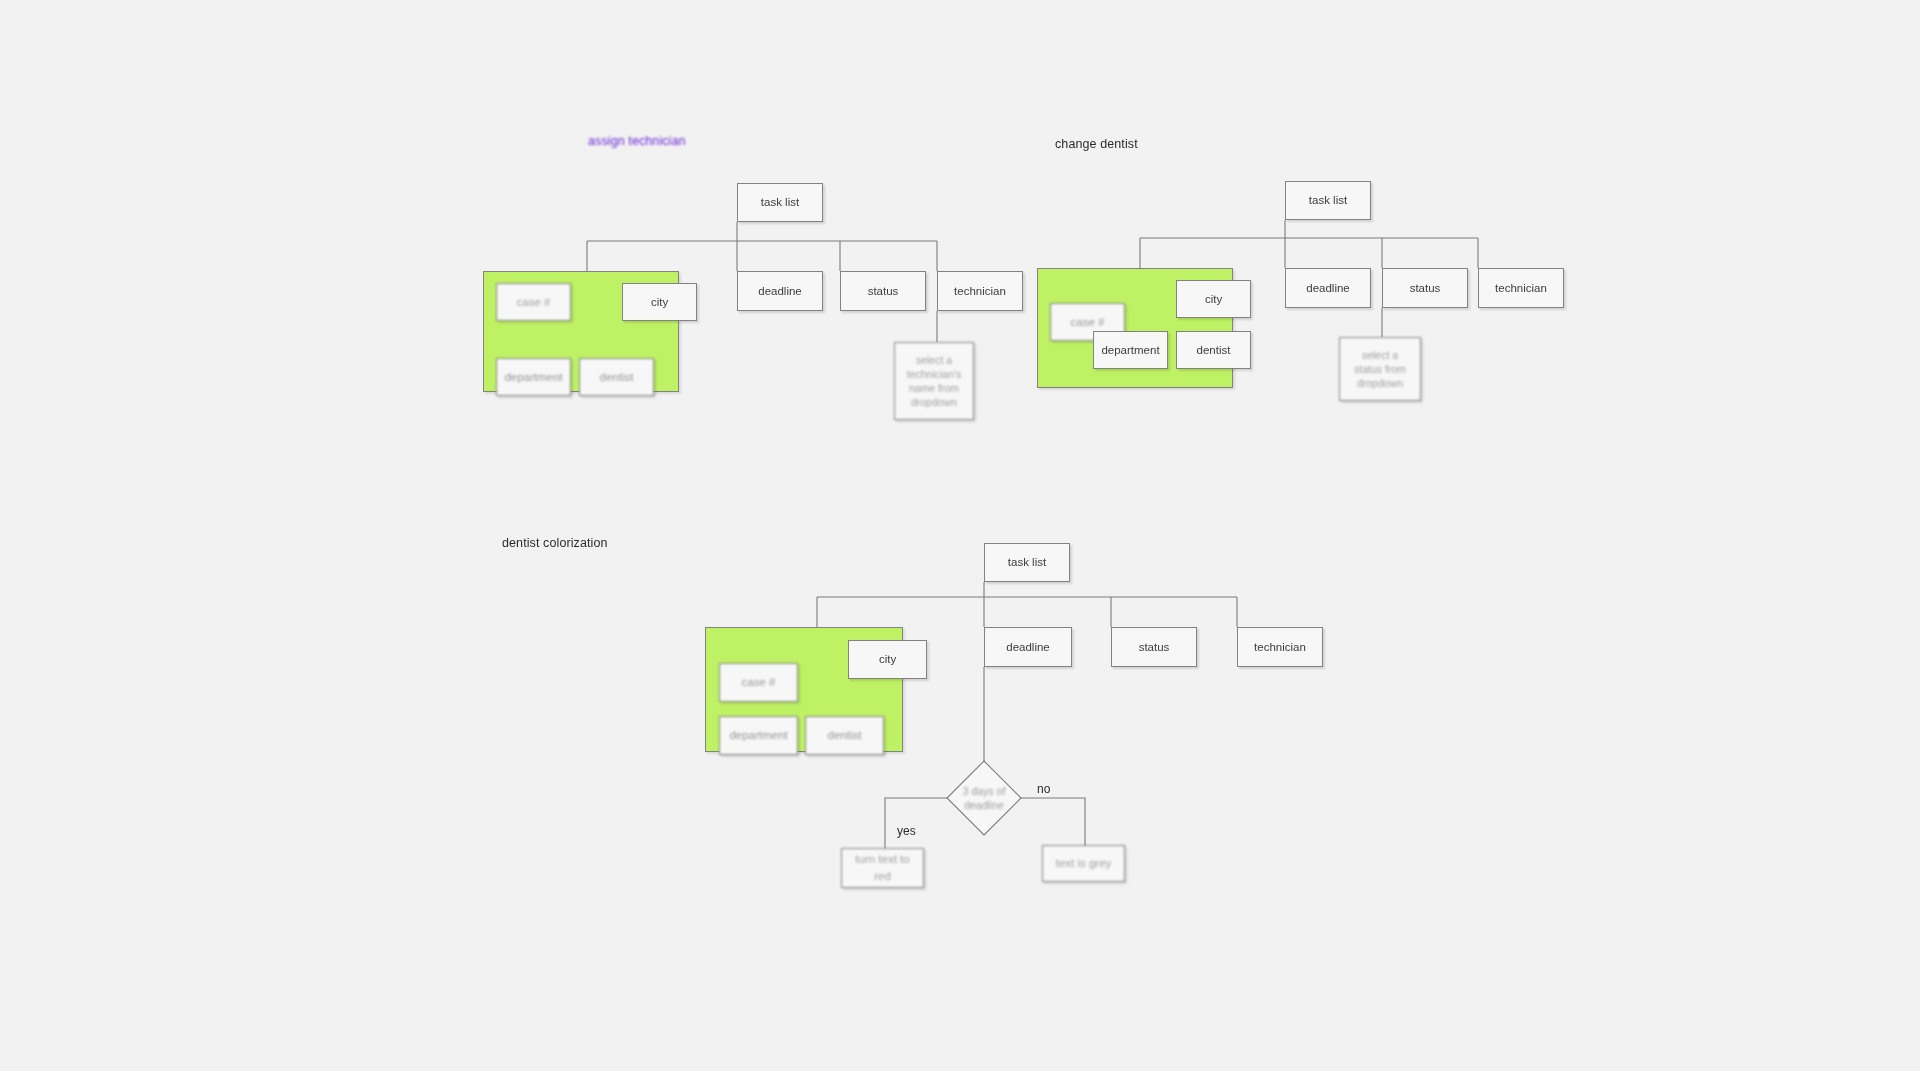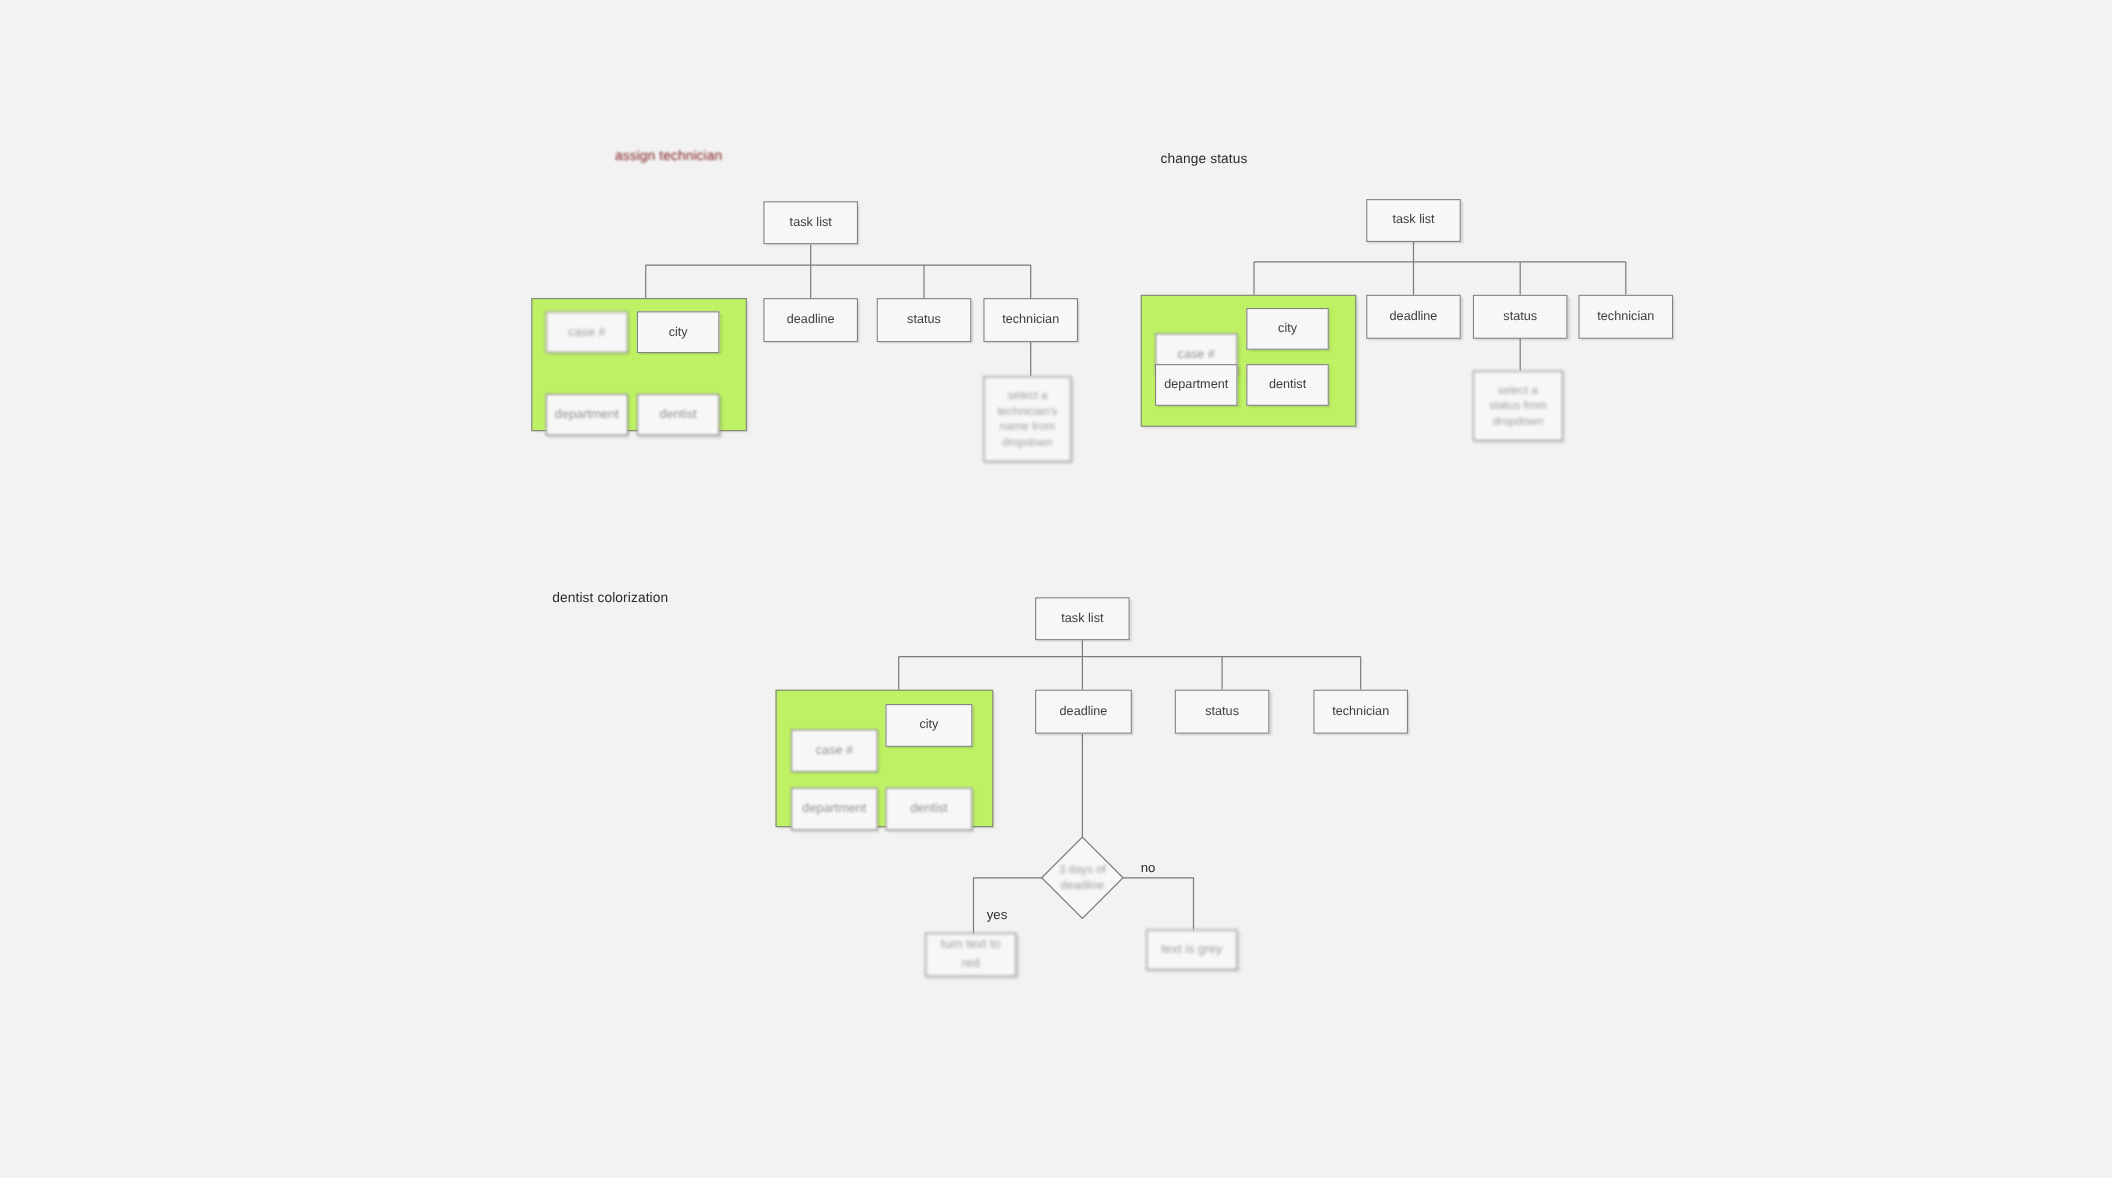--- a/index.html
+++ b/index.html
@@ -48,20 +48,21 @@
     display: block;
     box-shadow: 2px 2px 2px rgba(0,0,0,0.10);
   }
   .node.note {
     color: #8a8a8a;
     font-size: 10.5px;
     line-height: 1.35;
   }
   .node.blur-lite {
     filter: blur(0.35px);
+    margin-left: 43px;
   }
   .node.blur-soft {
     filter: blur(1.25px);
     color: #a0a0a0;
   }
   .node.blur-mid {
     filter: blur(0.9px);
     color: #959595;
     margin-top: 23px;
   }
@@ -147,21 +148,21 @@
       <line x1="984" y1="667" x2="984" y2="767"></line>
 
       <path d="M 958 798 L 885 798 L 885 860"></path>
       <polygon points="885,869 881,859 889,859" fill="#7a7a7a" stroke="none"></polygon>
 
       <path d="M 1021 798 L 1085 798 L 1085 857"></path>
       <polygon points="1085,866 1081,856 1089,856" fill="#7a7a7a" stroke="none"></polygon>
     </g>
   </svg>
 
-  <div class="section-title" style="left:515px; top:134px; filter:blur(0.8px); color:#7f1d1d;padding-left:44px;">assign technician</div>
+  <div class="section-title" style="left:544px; top:134px; filter:blur(0.8px); color:#6d28d9;padding-left:44px;">assign technician</div>
 
   <div class="node blur-lite" style="left:694px; top:183px; width:86px; height:39px;">task list</div>
 
   <div class="node group" style="left:483px; top:271px; width:196px; height:121px;">
     <div class="node blur-soft" style="left:12px; top:11px; width:75px; height:38px;">case #</div>
     <div class="node blur-lite" style="left:95px; top:11px; width:75px; height:38px;">city</div>
     <div class="node blur-mid" style="left:12px; top:63px; width:75px; height:38px;">department</div>
     <div class="node blur-mid" style="left:95px; top:63px; width:75px; height:38px;">dentist</div>
   </div>
 
@@ -169,21 +170,21 @@
   <div class="node blur-lite" style="left:797px; top:271px; width:86px; height:40px;">status</div>
   <div class="node blur-lite" style="left:894px; top:271px; width:86px; height:40px;">technician</div>
 
   <div class="node note blur-soft" style="left:894px; top:342px; width:80px; height:78px; flex-direction:column;">
     <span>select a</span>
     <span>technician's</span>
     <span>name from</span>
     <span>dropdown</span>
   </div>
 
-  <div class="section-title" style="left:1055px; top:137px;">change status</div>
+  <div class="section-title" style="left:1055px; top:137px;">change dentist</div>
 
   <div class="node blur-lite" style="left:1242px; top:181px; width:86px; height:39px;">task list</div>
 
   <div class="node group" style="left:1037px; top:268px; width:196px; height:120px;">
     <div class="node blur-mid" style="left:12px; top:11px; width:75px; height:38px;">case #</div>
     <div class="node blur-lite" style="left:95px; top:11px; width:75px; height:38px;">city</div>
     <div class="node blur-lite" style="left:12px; top:62px; width:75px; height:38px;">department</div>
     <div class="node blur-lite" style="left:95px; top:62px; width:75px; height:38px;">dentist</div>
   </div>
 

